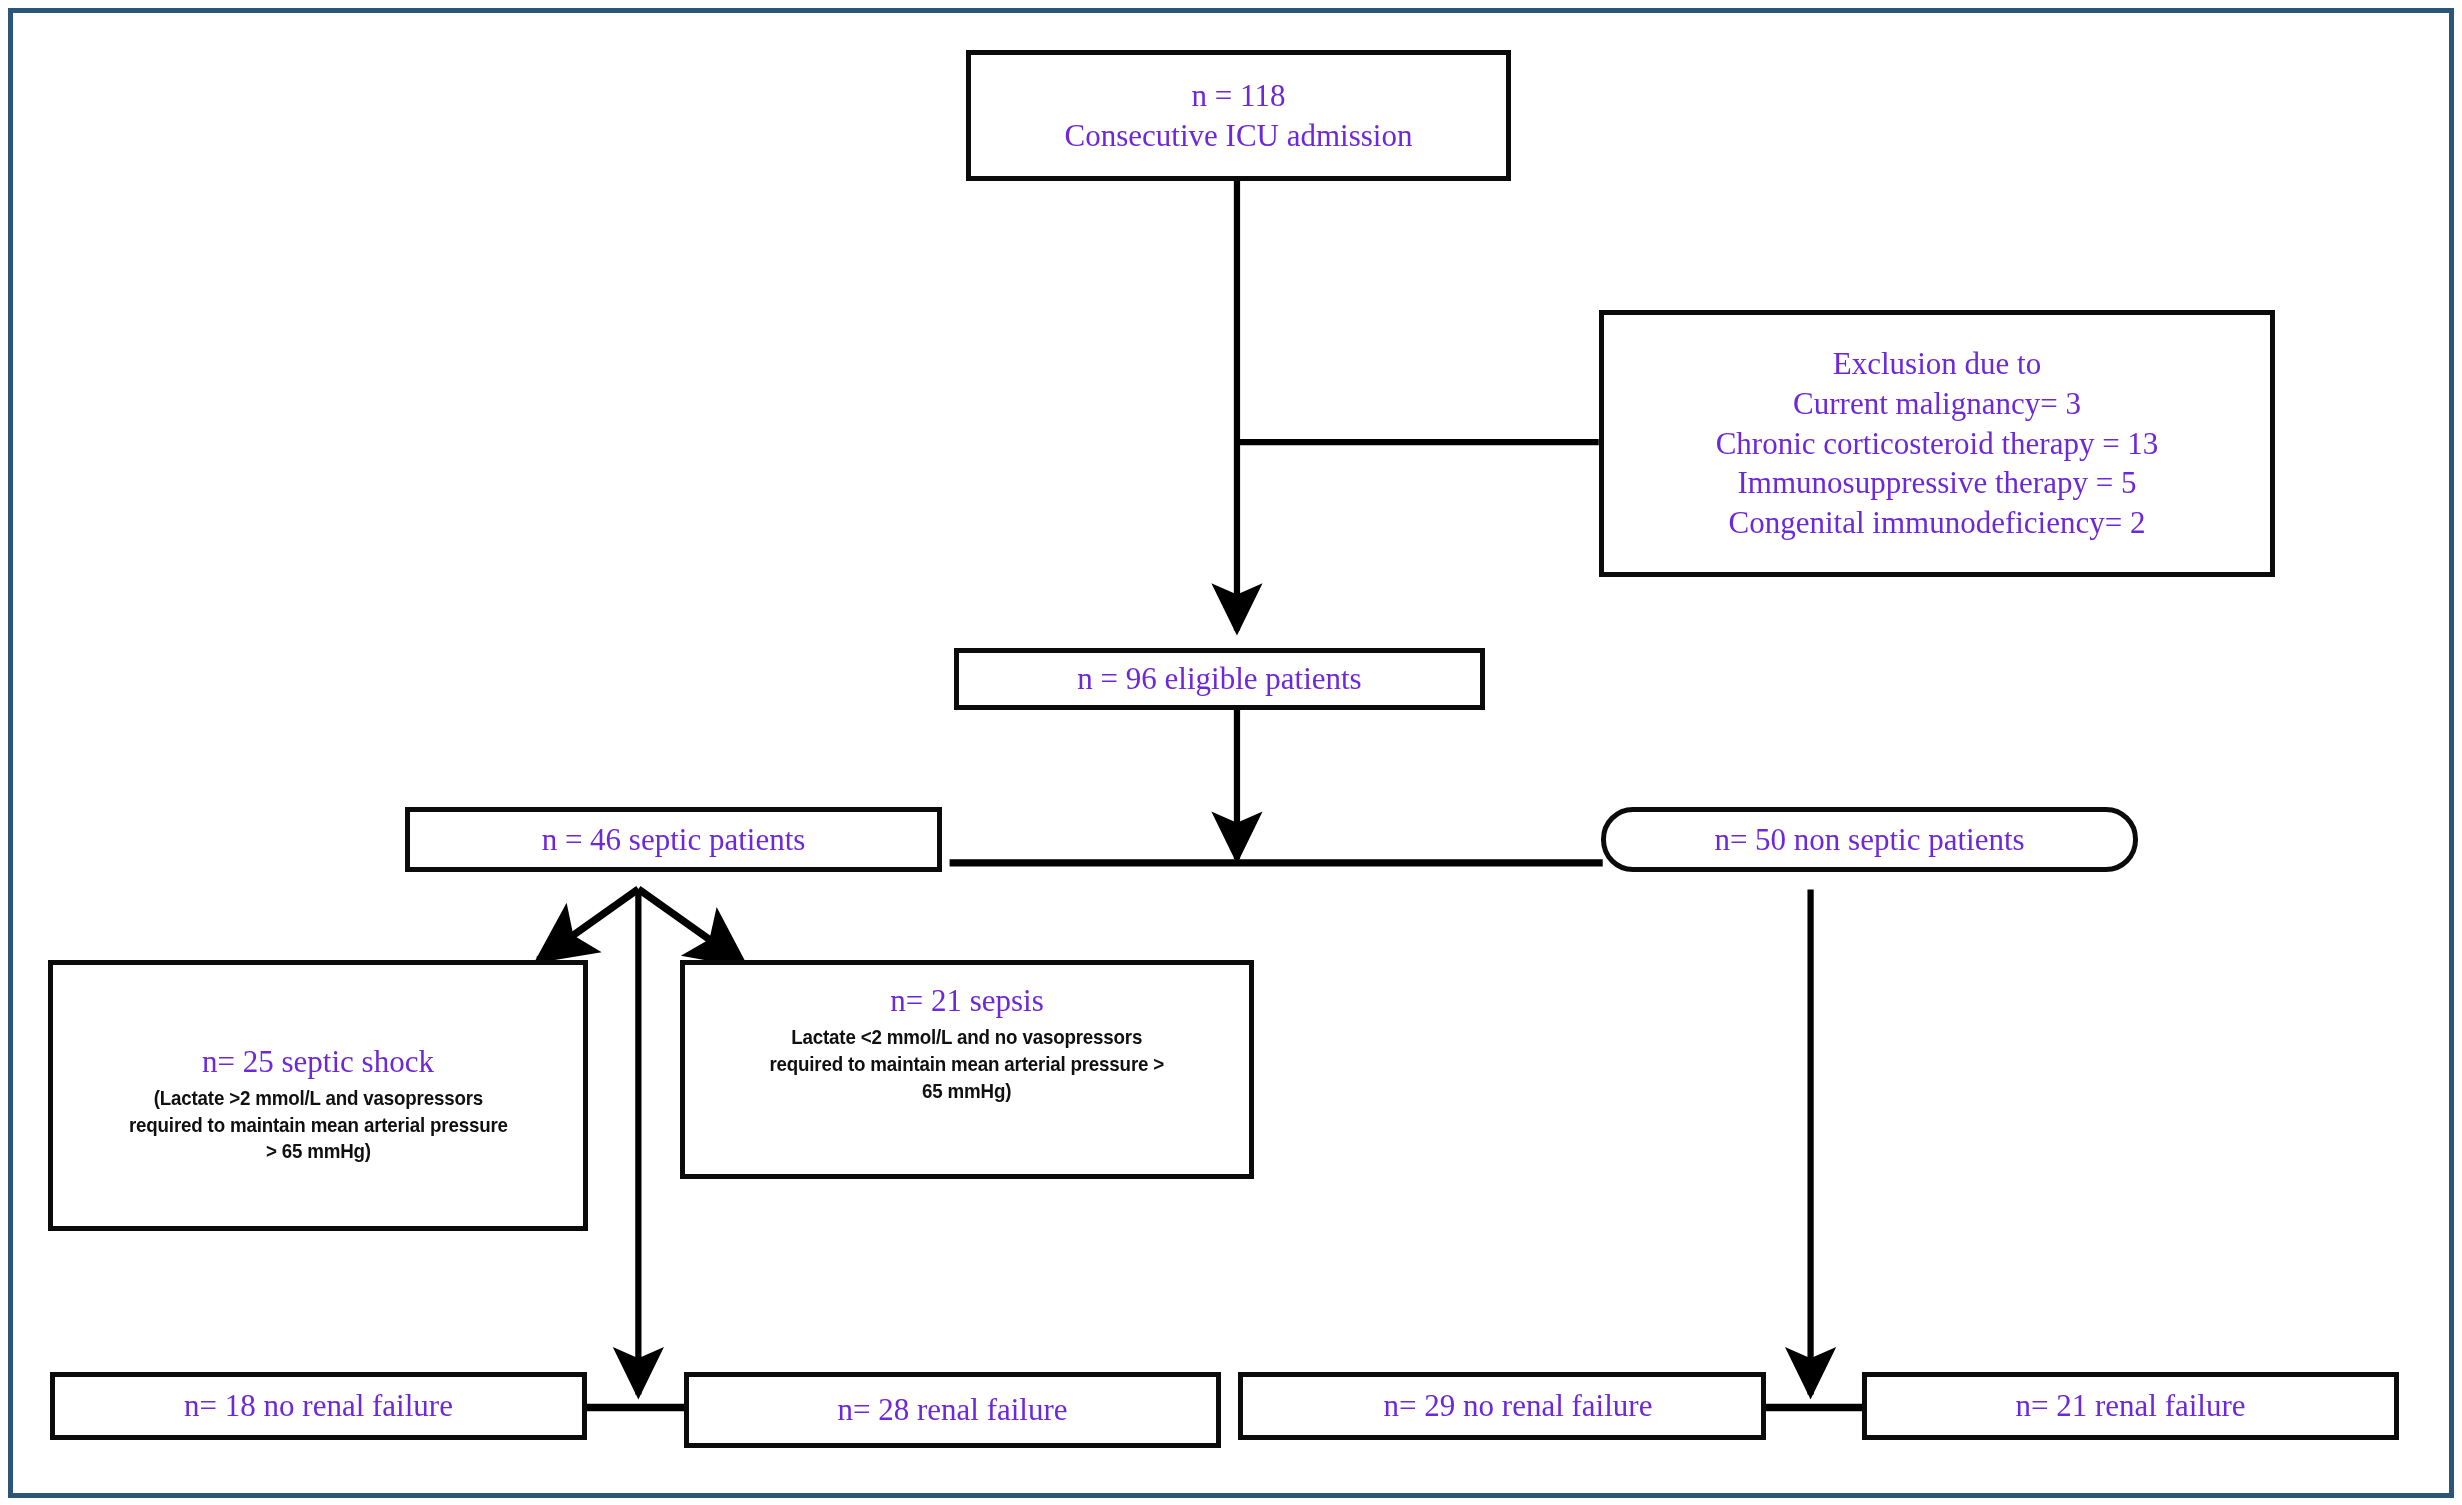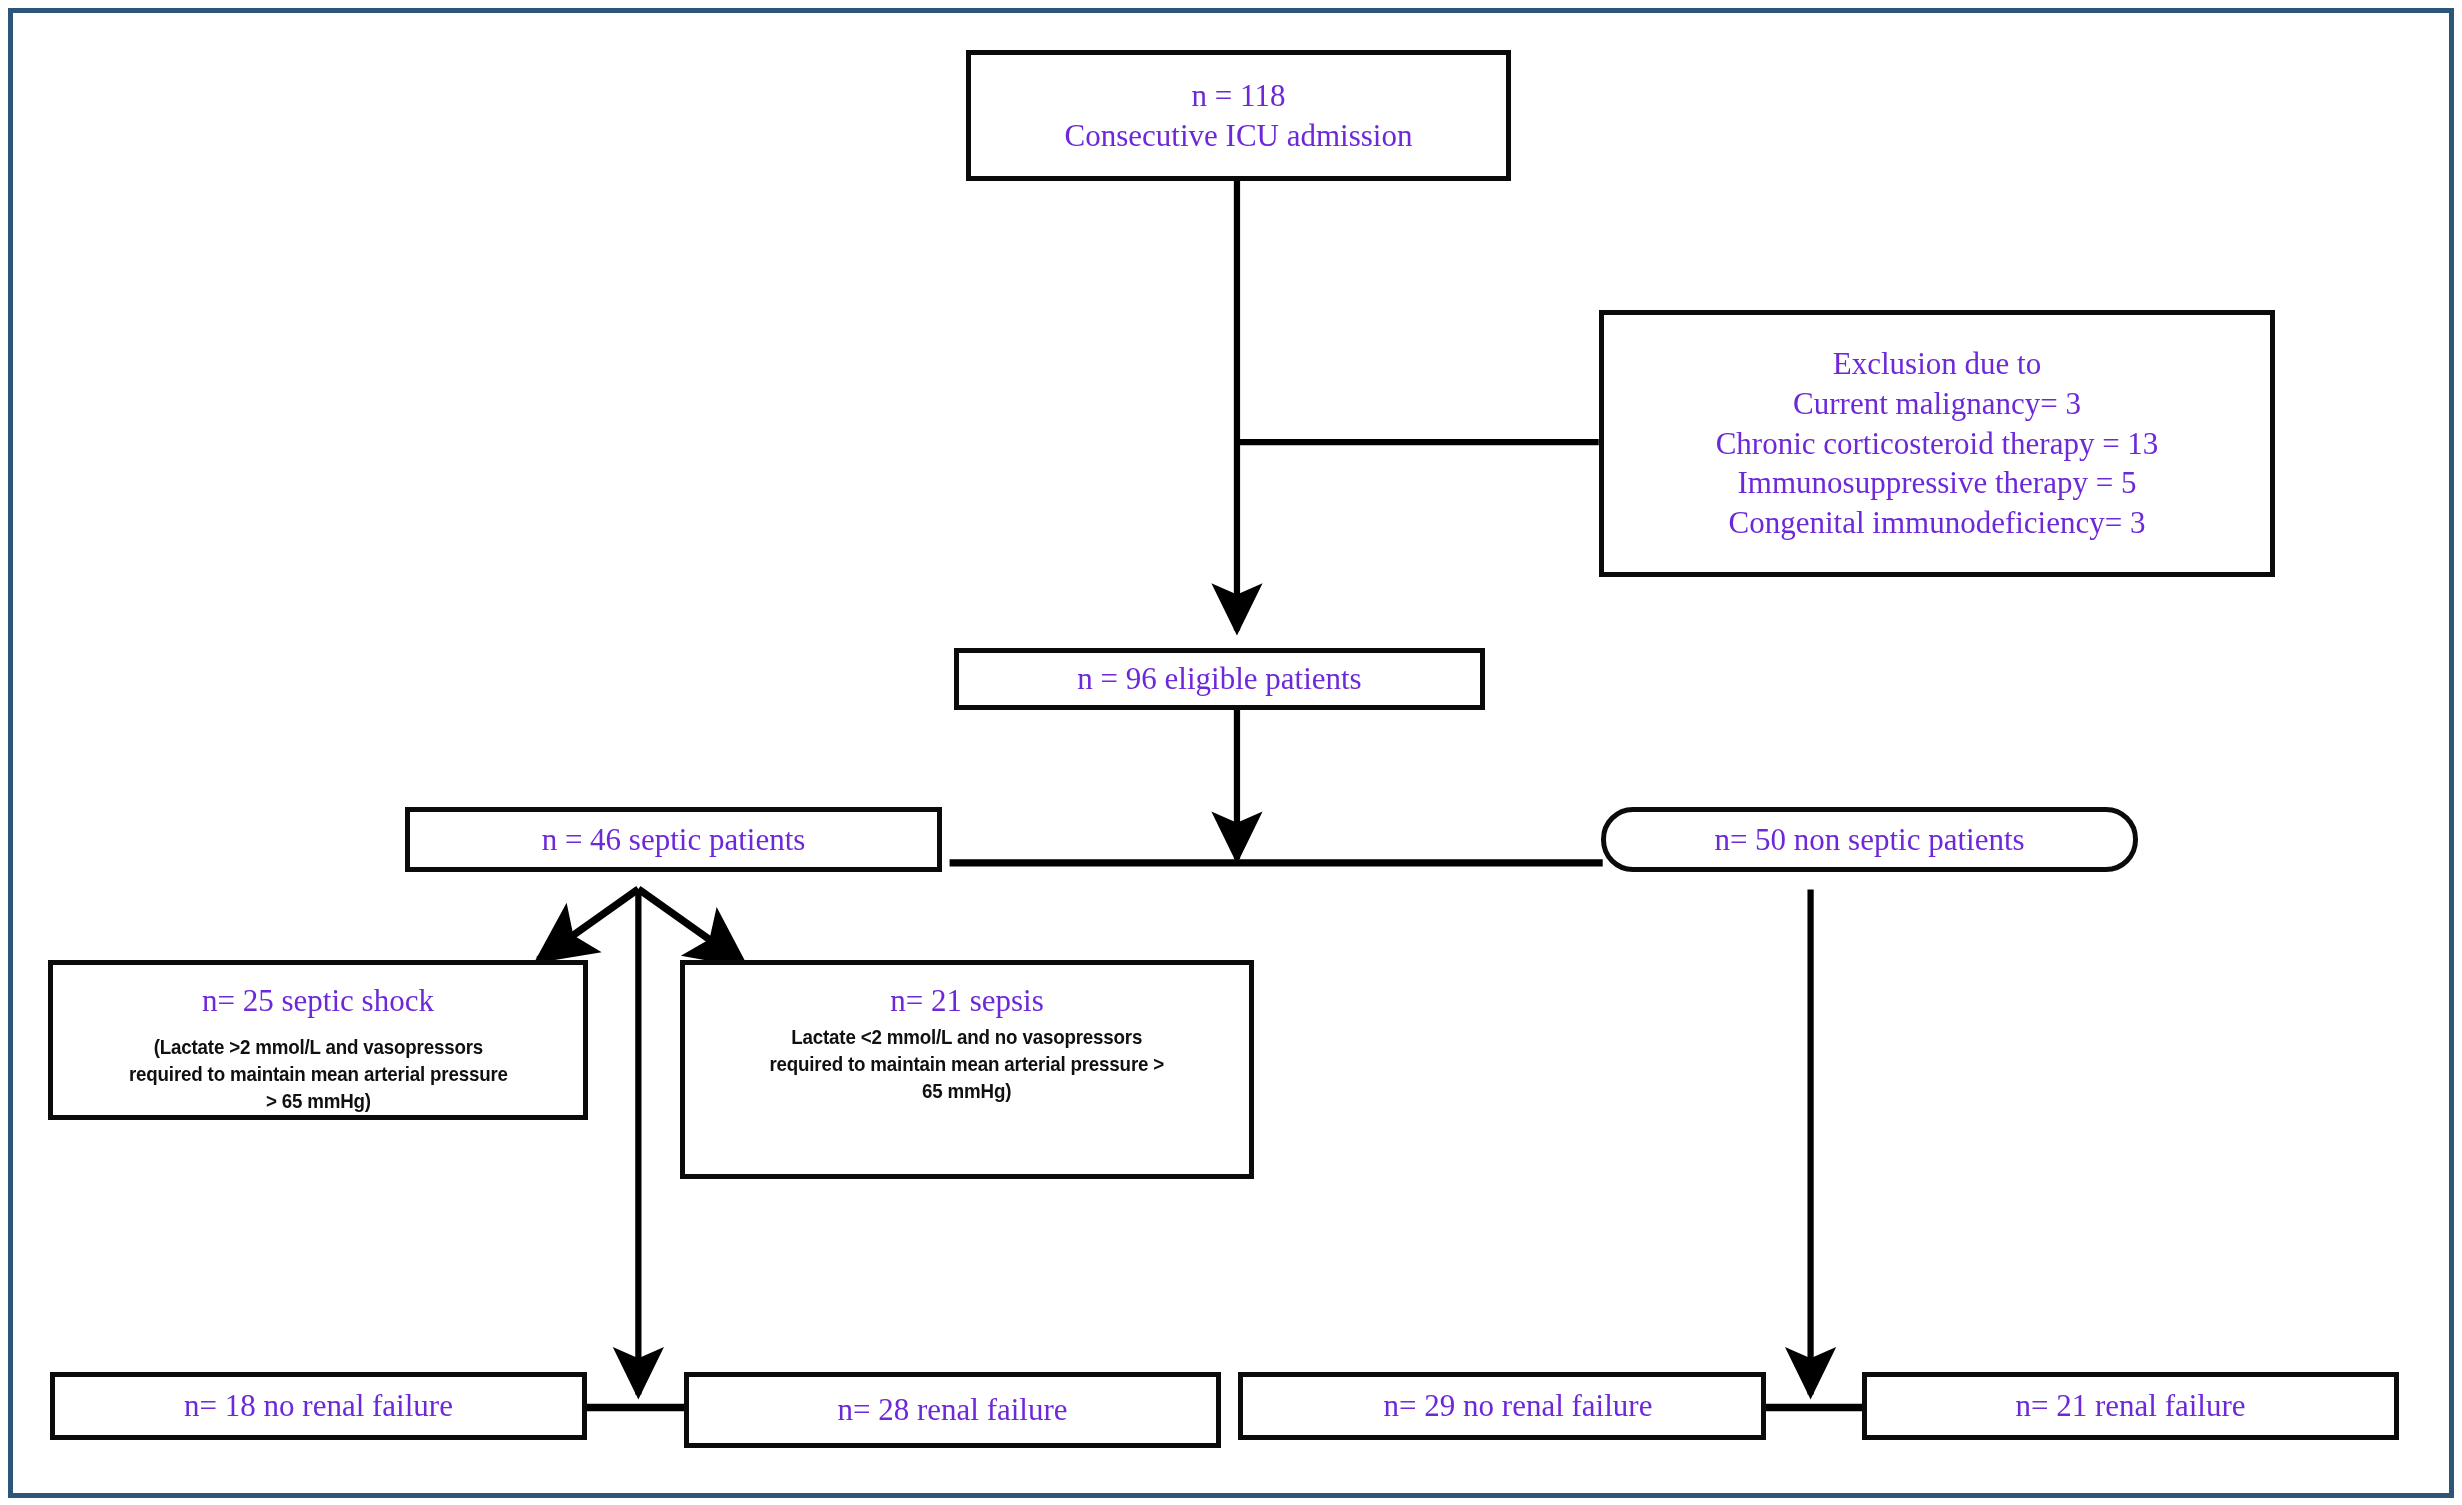--- a/index.html
+++ b/index.html
@@ -129,36 +129,36 @@
   <div class="node-box" style="left:966px; top:50px; width:545px; height:131px;">
     <span class="node-line">n = 118</span>
     <span class="node-line">Consecutive ICU admission</span>
   </div>
 
   <div class="node-box" style="left:1599px; top:310px; width:676px; height:267px;">
     <span class="node-line">Exclusion due to</span>
     <span class="node-line">Current malignancy= 3</span>
     <span class="node-line">Chronic corticosteroid therapy = 13</span>
     <span class="node-line">Immunosuppressive therapy = 5</span>
-    <span class="node-line">Congenital immunodeficiency= 3</span>
+    <span class="node-line">Congenital immunodeficiency= 2</span>
   </div>
 
   <div class="node-box" style="left:954px; top:648px; width:531px; height:62px;">
     <span class="node-line">n = 96 eligible patients</span>
   </div>
 
   <div class="node-box" style="left:405px; top:807px; width:537px; height:65px;">
     <span class="node-line">n = 46 septic patients</span>
   </div>
 
   <div class="node-box" style="left:1601px; top:807px; width:537px; height:65px;border-radius:32px;">
     <span class="node-line">n= 50 non septic patients</span>
   </div>
 
-  <div class="node-box" style="left:48px; top:960px; width:540px; height:160px; justify-content:space-between; padding-top:16px;">
+  <div class="node-box" style="left:48px; top:960px; width:540px; height:271px; justify-content:center; padding-top:16px;">
     <span class="node-line">n= 25 septic shock</span>
     <span class="sub-block">
       <span class="sub-line">(Lactate &gt;2 mmol/L and vasopressors</span>
       <span class="sub-line">required to maintain mean arterial pressure</span>
       <span class="sub-line">&gt; 65 mmHg)</span>
     </span>
   </div>
 
   <div class="node-box" style="left:680px; top:960px; width:574px; height:219px; justify-content:flex-start; padding-top:16px;">
     <span class="node-line">n= 21 sepsis</span>

